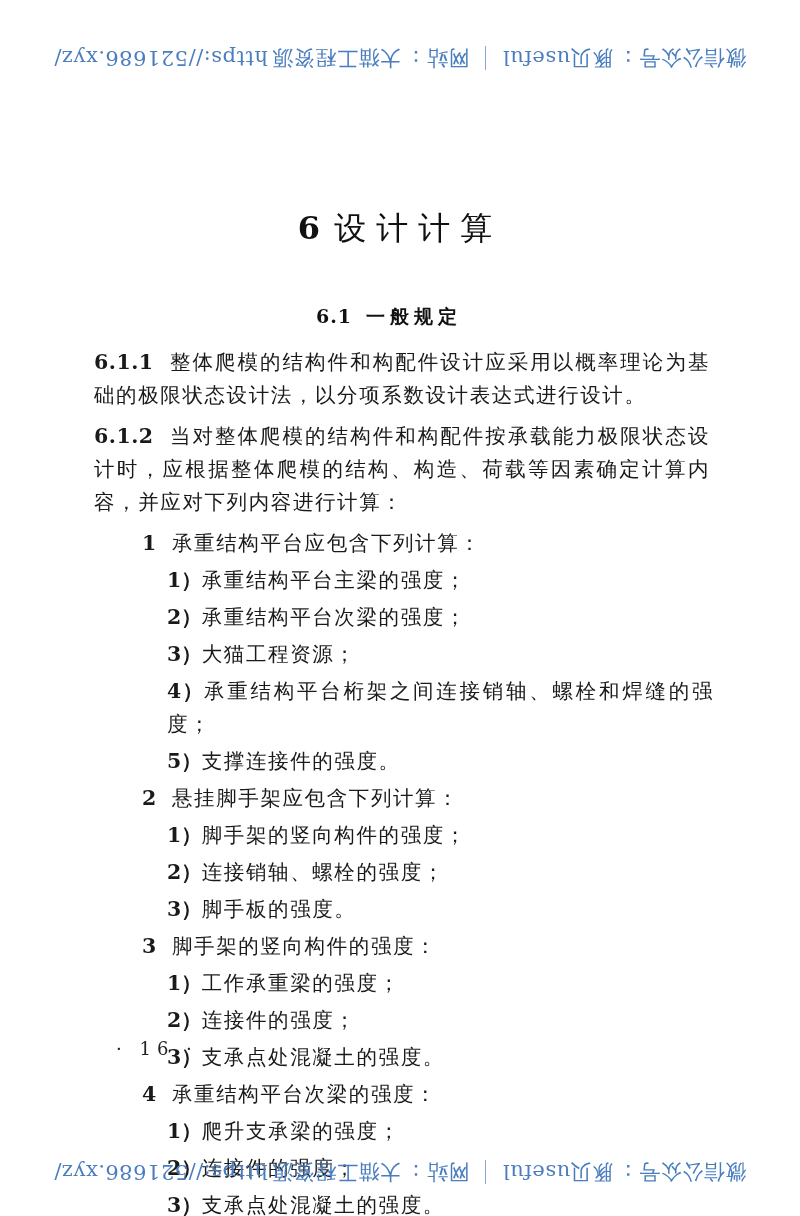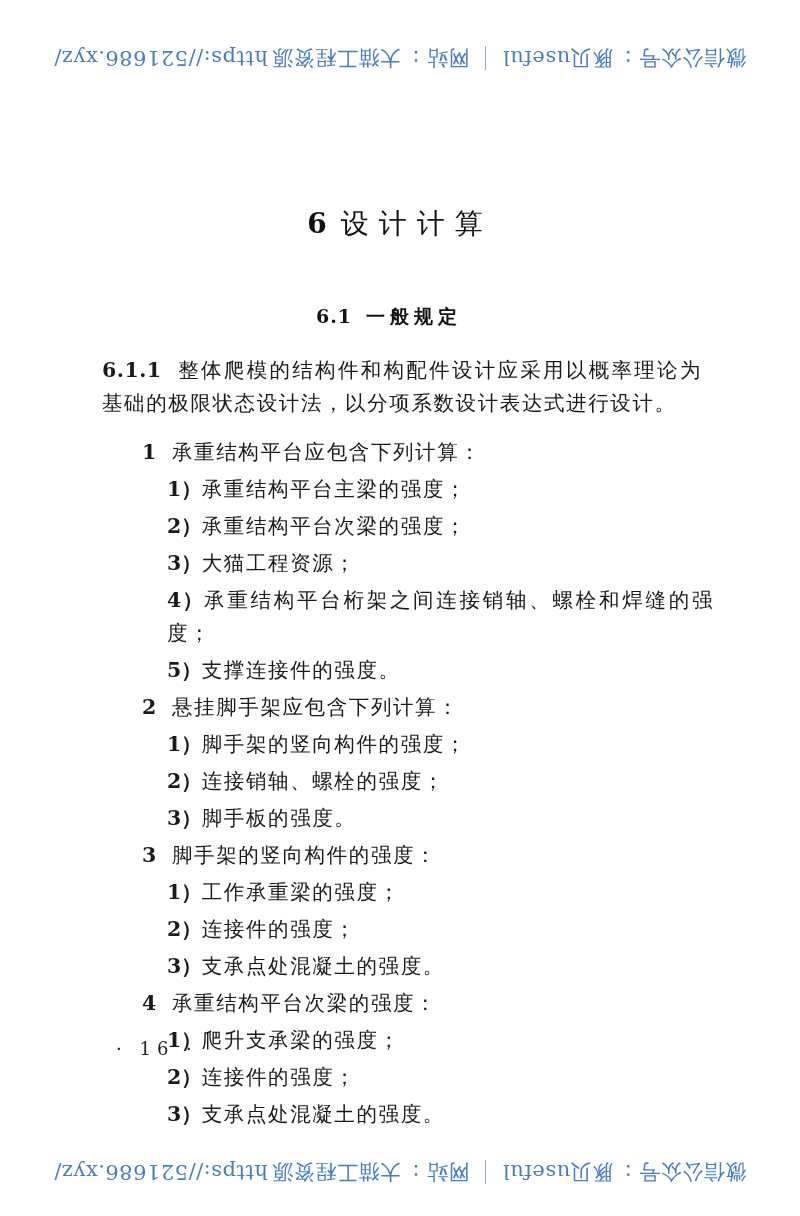--- a/index.html
+++ b/index.html
@@ -41,21 +41,21 @@
     .watermark .wm-part { margin: 0 2px; }
     .wm-top { top: 43px; }
     .wm-bottom { top: 1157px; }
 
     .chapter-title {
       position: absolute;
       top: 186px;
       left: 0;
       width: 800px;
       text-align: center;
-      font-size: 28px;
+      font-size: 32px;
       font-weight: normal;
       letter-spacing: 10px;
       color: #111;
     }
     .chapter-title .num {
       font-weight: bold;
       margin-right: 14px;
       letter-spacing: 0;
     }
     .section-title {
@@ -74,21 +74,21 @@
     .body-text {
       position: absolute;
       top: 338px;
       left: 86px;
       width: 632px;
       font-size: 20.5px;
       line-height: 33px;
       letter-spacing: 1.6px;
       text-align: justify;
     }
-    .para { margin: 16px; }
+    .para { margin: 8px; }
     .clause-num {
       font-weight: bold;
       margin-right: 16px;
       letter-spacing: 0.5px;
     }
     .item {
       padding-left: 56px;
       margin: 0;
       line-height: 33px;
     }
@@ -133,20 +133,23 @@
 </h1>
 
 <h2 class="section-title">
   <span class="num">6.1</span><span>一般规定</span>
 </h2>
 
 <div class="body-text">
   <p class="para">
     <span class="clause-num">6.1.1</span><span>整体爬模的结构件和构配件设计应采用以概率理论为基础的极限状态设计法，以分项系数设计表达式进行设计。</span>
   </p>
+  <p class="para">
+    <span class="clause-num">6.1.2</span><span>当对整体爬模的结构件和构配件按承载能力极限状态设计时，应根据整体爬模的结构、构造、荷载等因素确定计算内容，并应对下列内容进行计算：</span>
+  </p>
 
   <p class="item">
     <span class="inum">1</span><span>承重结构平台应包含下列计算：</span>
   </p>
   <p class="subitem"><span class="snum">1）</span><span>承重结构平台主梁的强度；</span></p>
   <p class="subitem"><span class="snum">2）</span><span>承重结构平台次梁的强度；</span></p>
   <p class="subitem"><span class="snum">3）</span><span>大猫工程资源；</span></p>
   <p class="subitem"><span class="snum">4）</span><span>承重结构平台桁架之间连接销轴、螺栓和焊缝的强度；</span></p>
   <p class="subitem"><span class="snum">5）</span><span>支撑连接件的强度。</span></p>
 

